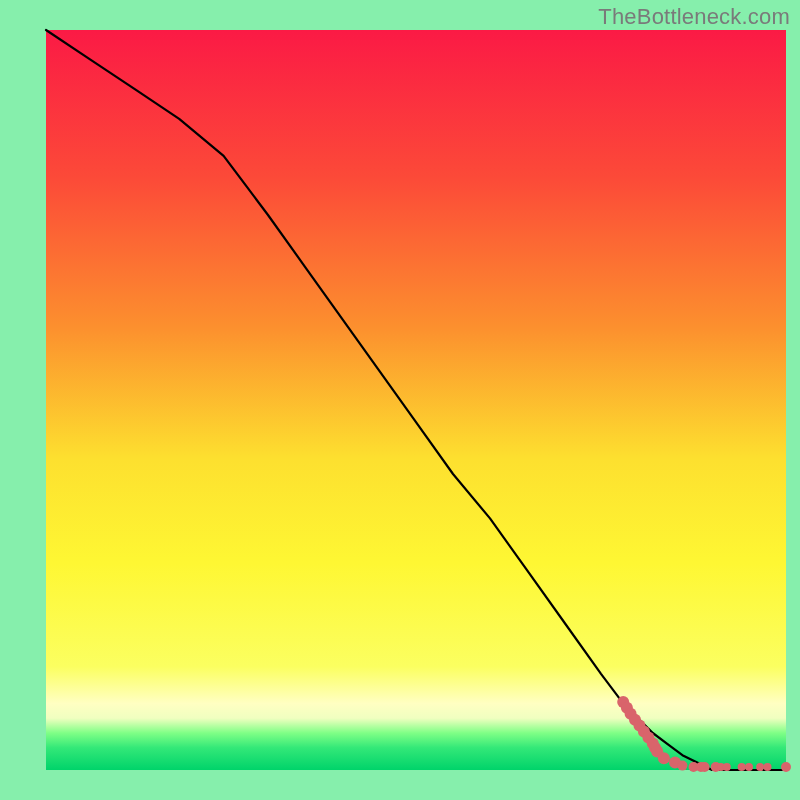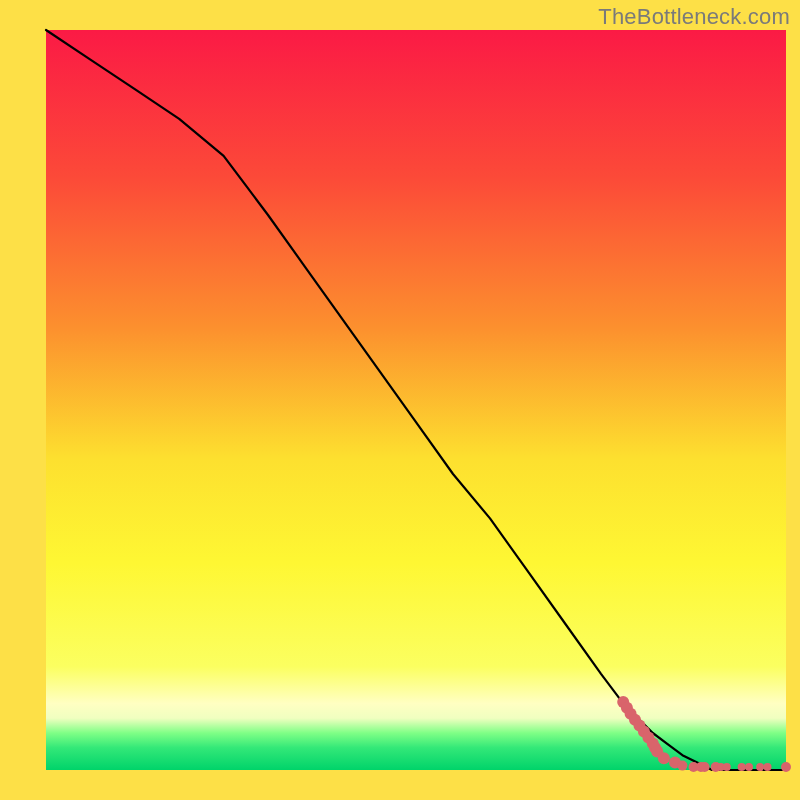--- a/index.html
+++ b/index.html
@@ -7,21 +7,21 @@
     padding: 0;
     width: 800px;
     height: 800px;
     background: #000;
     font-family: Arial, Helvetica, sans-serif;
     overflow: hidden;
   }
   .outer {
     width: 800px;
     height: 800px;
-    background: #fde047;
+    background: #86efac;
     position: relative;
   }
   .attribution {
     position: absolute;
     top: 4px;
     right: 10px;
     color: #7a7a7a;
     font-size: 22px;
     font-weight: 500;
     letter-spacing: 0.2px;

